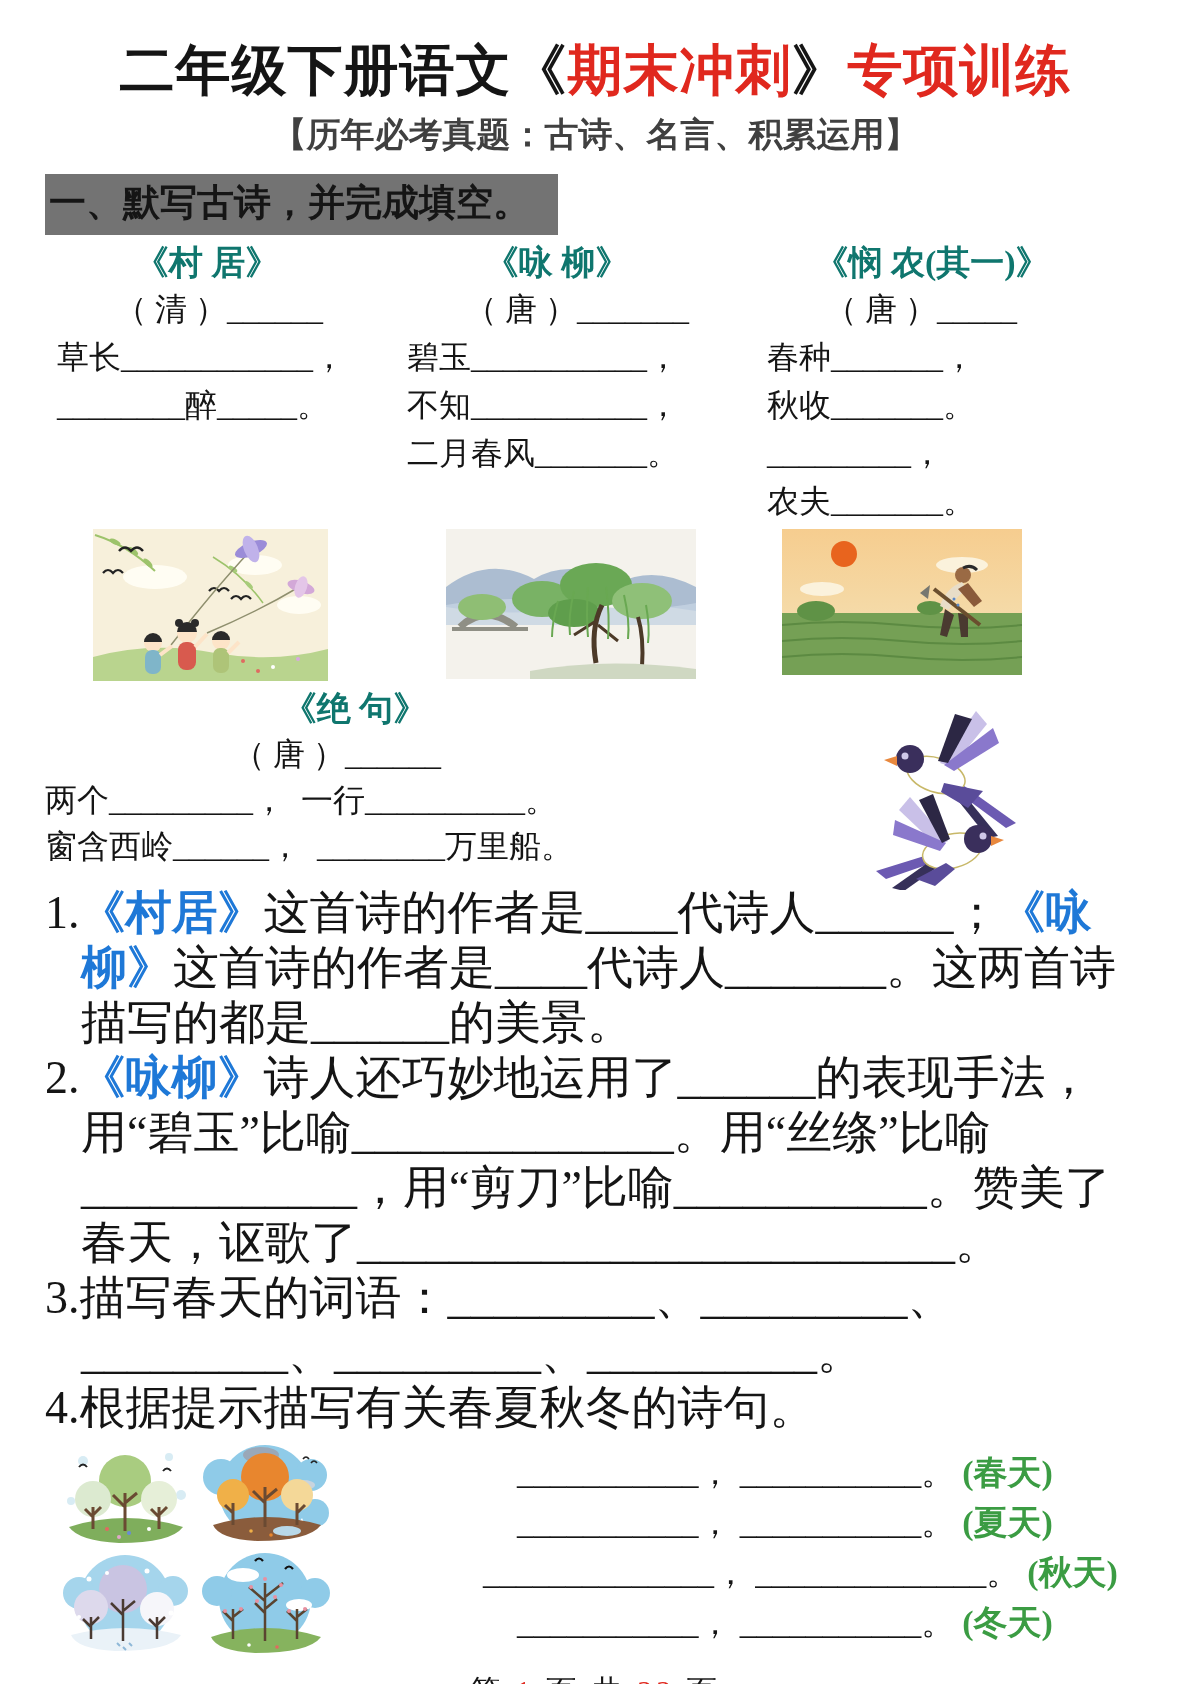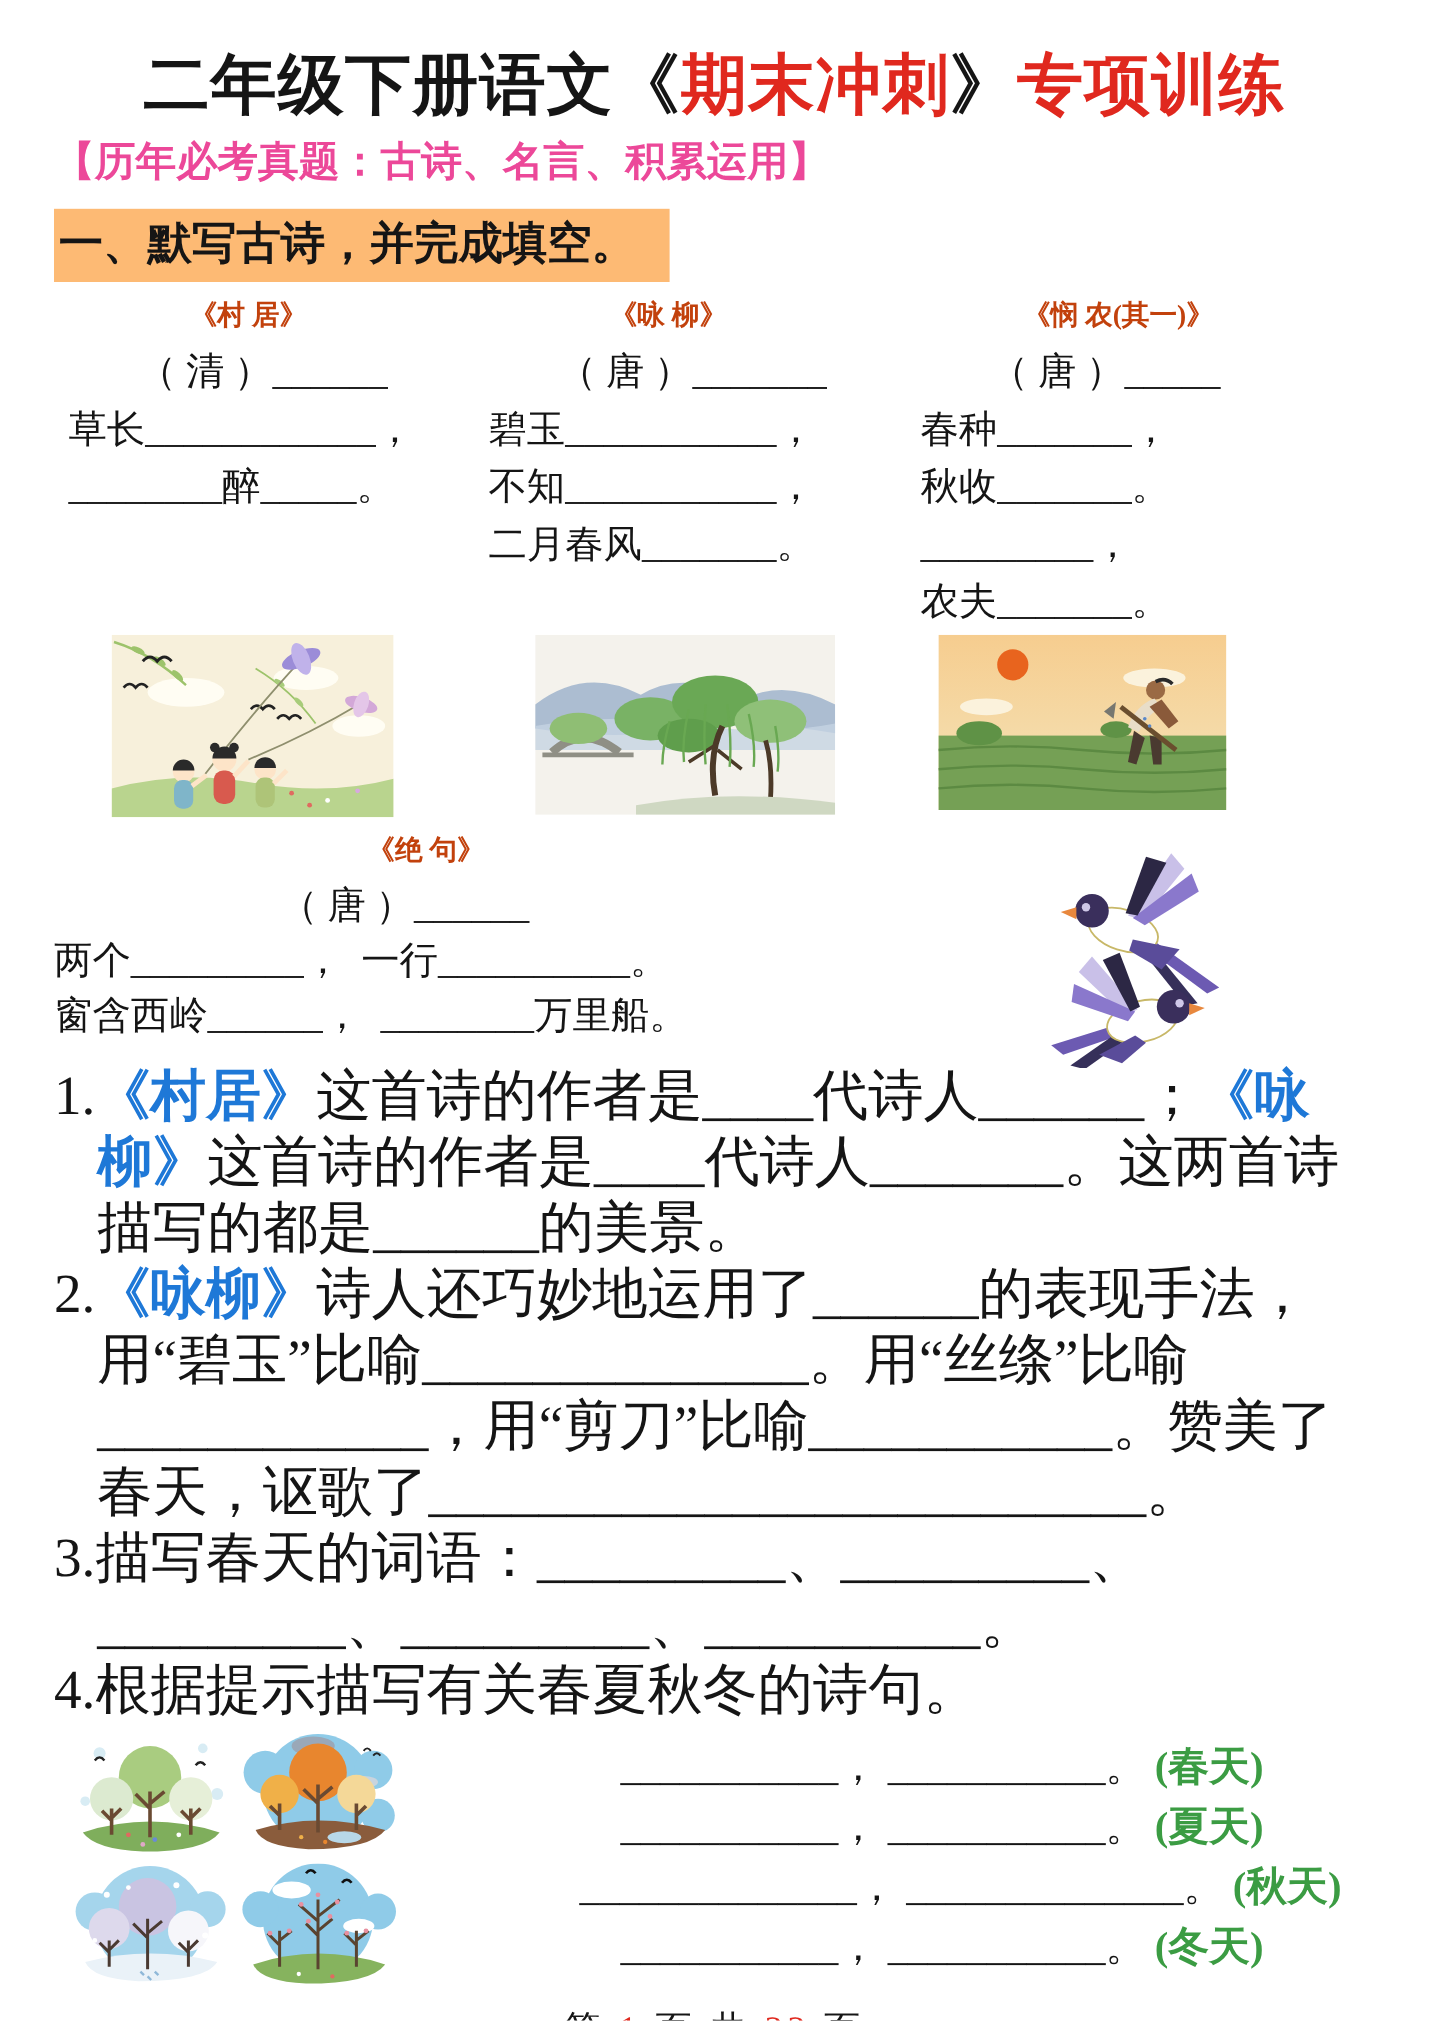--- a/index.html
+++ b/index.html
@@ -4,30 +4,30 @@
 <style>
   html,body{margin:0;padding:0;background:#ffffff;}
   .page{
     position:relative;width:1191px;height:1684px;background:#fff;
     font-family:"Liberation Serif", serif;color:#151515;
     box-sizing:border-box;padding:34px 45px 0 45px;overflow:hidden;
   }
   
   .title{margin:4px 0 8px 0;text-align:center;font-size:55px;font-weight:bold;letter-spacing:1px;line-height:1.2;}
   .t-red{color:#e0281e;}
-  .subtitle{text-align:left;color:#ec4899;font-size:34px;font-weight:bold;margin:6px 0 16px 0;}
+  .subtitle{text-align:center;color:#404040;font-size:34px;font-weight:bold;margin:6px 0 16px 0;}
   .section-wrap{margin:0 0 6px 0;}
-  .section-header{display:inline-block;background:#fdba74;font-size:37px;font-weight:bold;padding:4px 28px 7px 4px;}
+  .section-header{display:inline-block;background:#737373;font-size:37px;font-weight:bold;padding:4px 28px 7px 4px;}
   
   .poems-row{display:flex;margin-top:4px;}
   .poem-col{font-size:32px;line-height:48px;white-space:nowrap;}
   .poem-col.c1{width:350px;margin-left:12px;}
   .poem-col.c2{width:360px;}
   .poem-col.c3{flex:1;}
-  .poem-title{color:#c2410c;font-weight:bold;font-size:23px;text-align:center;line-height:44px;}
+  .poem-title{color:#0f766e;font-weight:bold;font-size:34px;text-align:center;line-height:44px;}
   .c1 .poem-title{width:300px;}
   .c2 .poem-title{width:300px;}
   .c3 .poem-title{width:330px;}
   .poem-author{padding-left:58px;}
   
   .images-row{display:flex;margin-top:4px;height:154px;}
   .illus{display:block;}
   .i1{margin-left:48px;}
   .i2{margin-left:118px;}
   .i3{margin-left:86px;}

